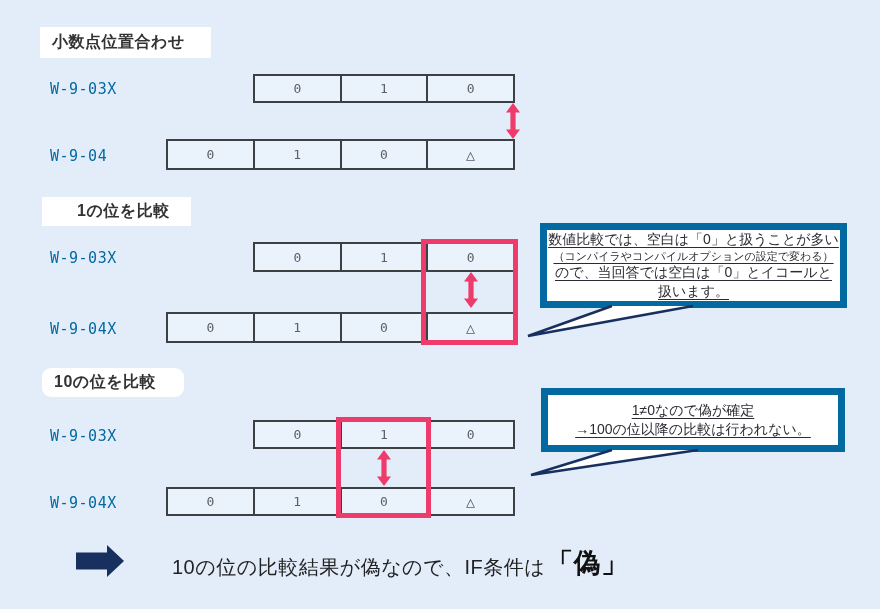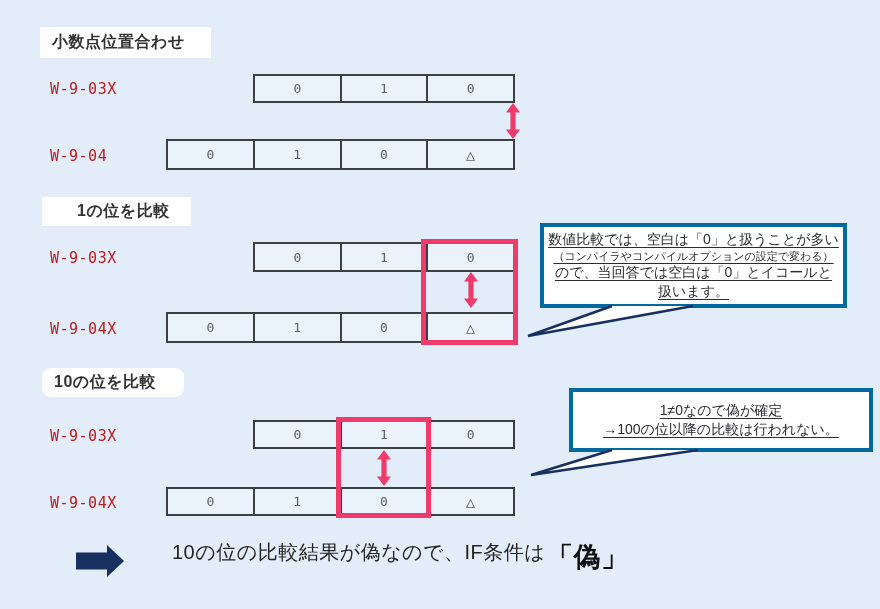--- a/index.html
+++ b/index.html
@@ -8,46 +8,46 @@
     background:#e3edfa;
     font-family:"Liberation Sans", sans-serif;
   }
   .abs{position:absolute;}
   .section-label{
     background:#ffffff;color:#333;font-size:16px;font-weight:600;
     display:flex;align-items:center;padding:0 12px;letter-spacing:0.5px;
   }
   .row-label{
     font-family:"DejaVu Sans Mono", monospace;
-    font-size:15px;color:#b91c1c;letter-spacing:0.5px;
+    font-size:15px;color:#0369a1;letter-spacing:0.5px;
   }
   .mem-row{
     display:flex;background:#eaf2fc;border:2px solid #3c4043;box-sizing:border-box;
   }
   .mem-cell{
     flex:1;display:flex;align-items:center;justify-content:center;
     font-family:"DejaVu Sans Mono", monospace;font-size:13px;color:#5d6166;
     border-left:2px solid #3c4043;
   }
   .mem-cell:first-child{border-left:none;}
   .pink-box{
     border:5px solid #ef3a6c;box-sizing:border-box;background:transparent;
   }
   .bubble{
-    background:#ffffff;border:4px solid #0369a1;box-sizing:border-box;
+    background:#ffffff;border:7px solid #0369a1;box-sizing:border-box;
     display:flex;flex-direction:column;align-items:center;justify-content:center;
     text-align:center;color:#2b2b33;
   }
   .bubble .ln{
     text-decoration:underline;text-underline-offset:3px;line-height:1.35;
     font-size:14px;white-space:nowrap;
   }
   .bubble .ln.small{font-size:11px;}
   .conclusion{
-    font-size:20px;color:#222;display:flex;align-items:flex-start;white-space:nowrap;
+    font-size:20px;color:#222;display:flex;align-items:flex-end;white-space:nowrap;
     letter-spacing:0.5px;
   }
   .conclusion .emph{font-size:27px;font-weight:bold;color:#111;margin:0 1px;}
   svg{display:block;}
 </style>
 </head>
 <body>
 
 <div class="abs section-label" style="left:40px;top:27px;height:31px;min-width:147px;text-align:right;">小数点位置合わせ</div>
 
@@ -119,21 +119,21 @@
   <div class="mem-cell">0</div>
   <div class="mem-cell" style="font-size:15px;">△</div>
 </div>
 
 <svg class="abs" style="left:377px;top:450px;" width="14" height="36" viewBox="0 0 14 36">
   <path d="M7 0 L14 9.5 L9.6 9.5 L9.6 26.5 L14 26.5 L7 36 L0 26.5 L4.4 26.5 L4.4 9.5 L0 9.5 Z" fill="#ef3a6c"></path>
 </svg>
 
 <div class="abs pink-box" style="left:336px;top:417px;width:95px;height:101px;"></div>
 
-<div class="abs bubble" style="left:541px;top:388px;width:304px;height:64px;margin-left:28px;">
+<div class="abs bubble" style="left:541px;top:388px;width:304px;height:64px;">
   <div class="ln">1≠0なので偽が確定</div>
   <div class="ln">→100の位以降の比較は行われない。</div>
 </div>
 <svg class="abs" style="left:522px;top:444px;" width="190" height="38" viewBox="0 0 190 38">
   <path d="M90 6 L9 31 L176 6" fill="#ffffff" stroke="#17305f" stroke-width="2.6" stroke-linejoin="miter"></path>
 </svg>
 
 <svg class="abs" style="left:76px;top:545px;" width="48" height="32" viewBox="0 0 48 32">
   <polygon points="0,7.5 31,7.5 31,0 48,16 31,32 31,24.5 0,24.5" fill="#17305f"></polygon>
 </svg>

